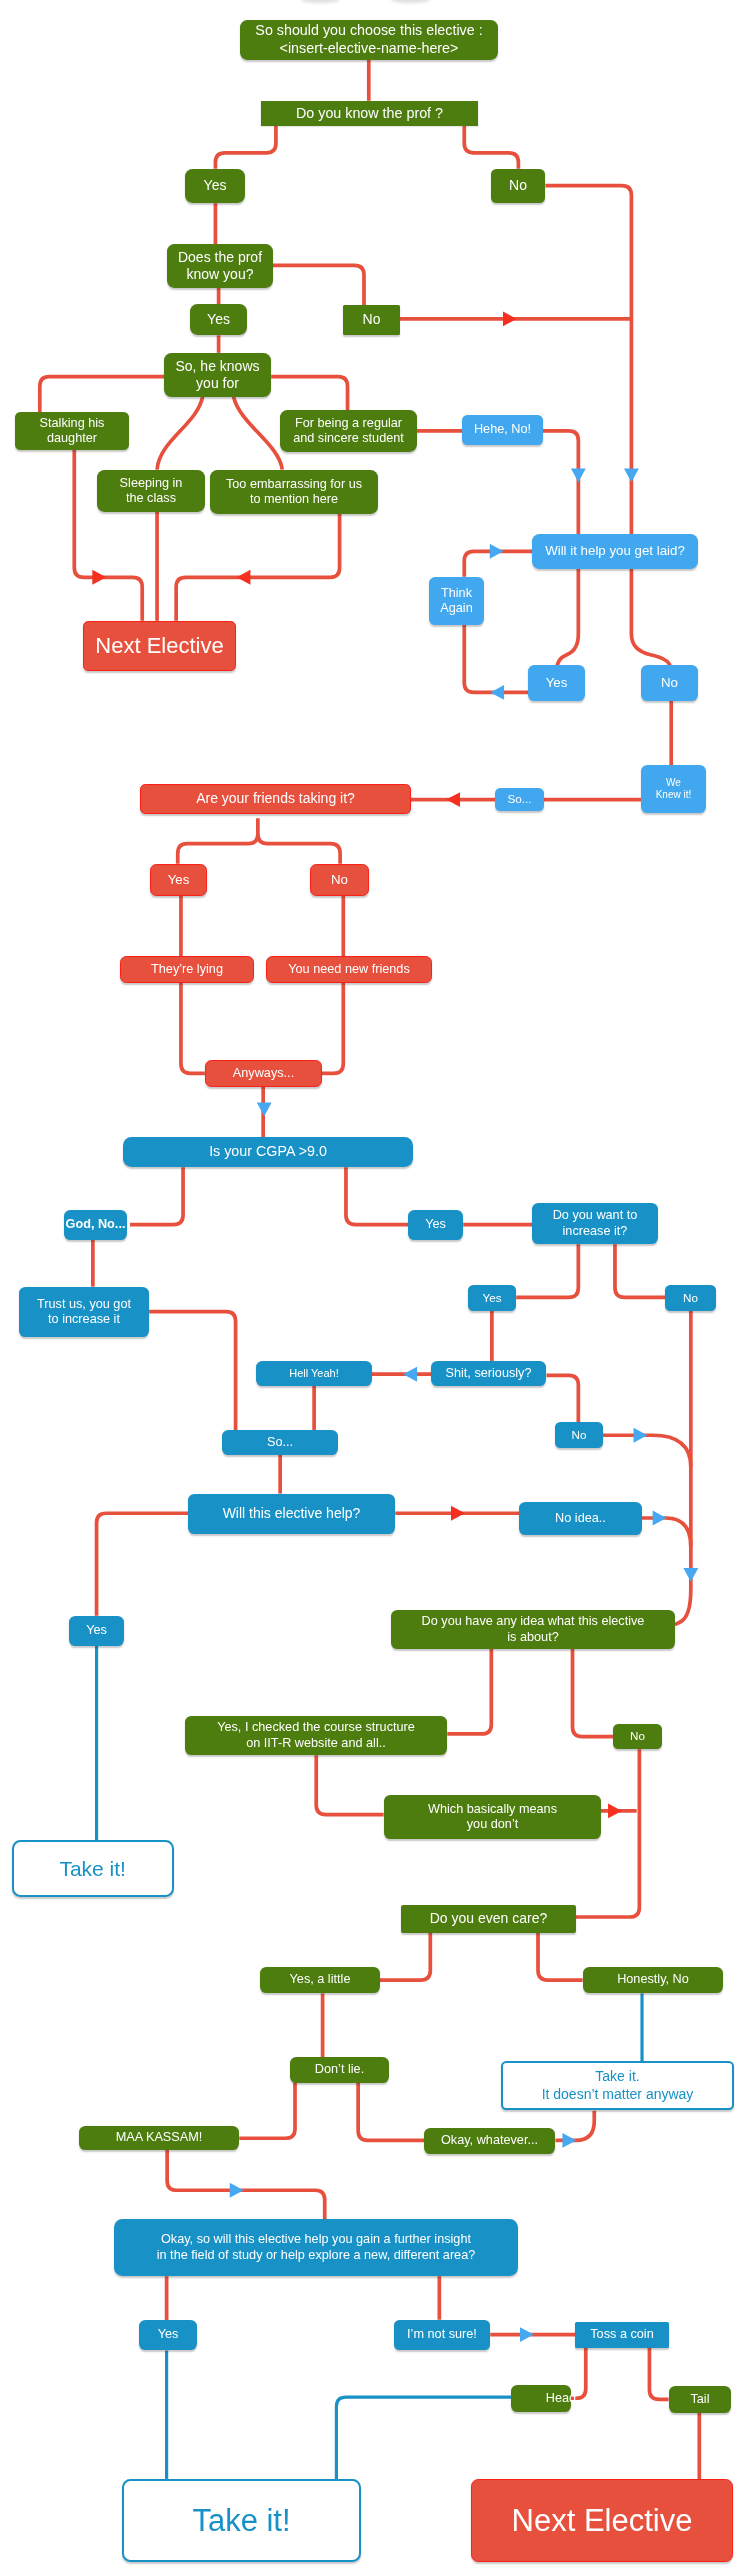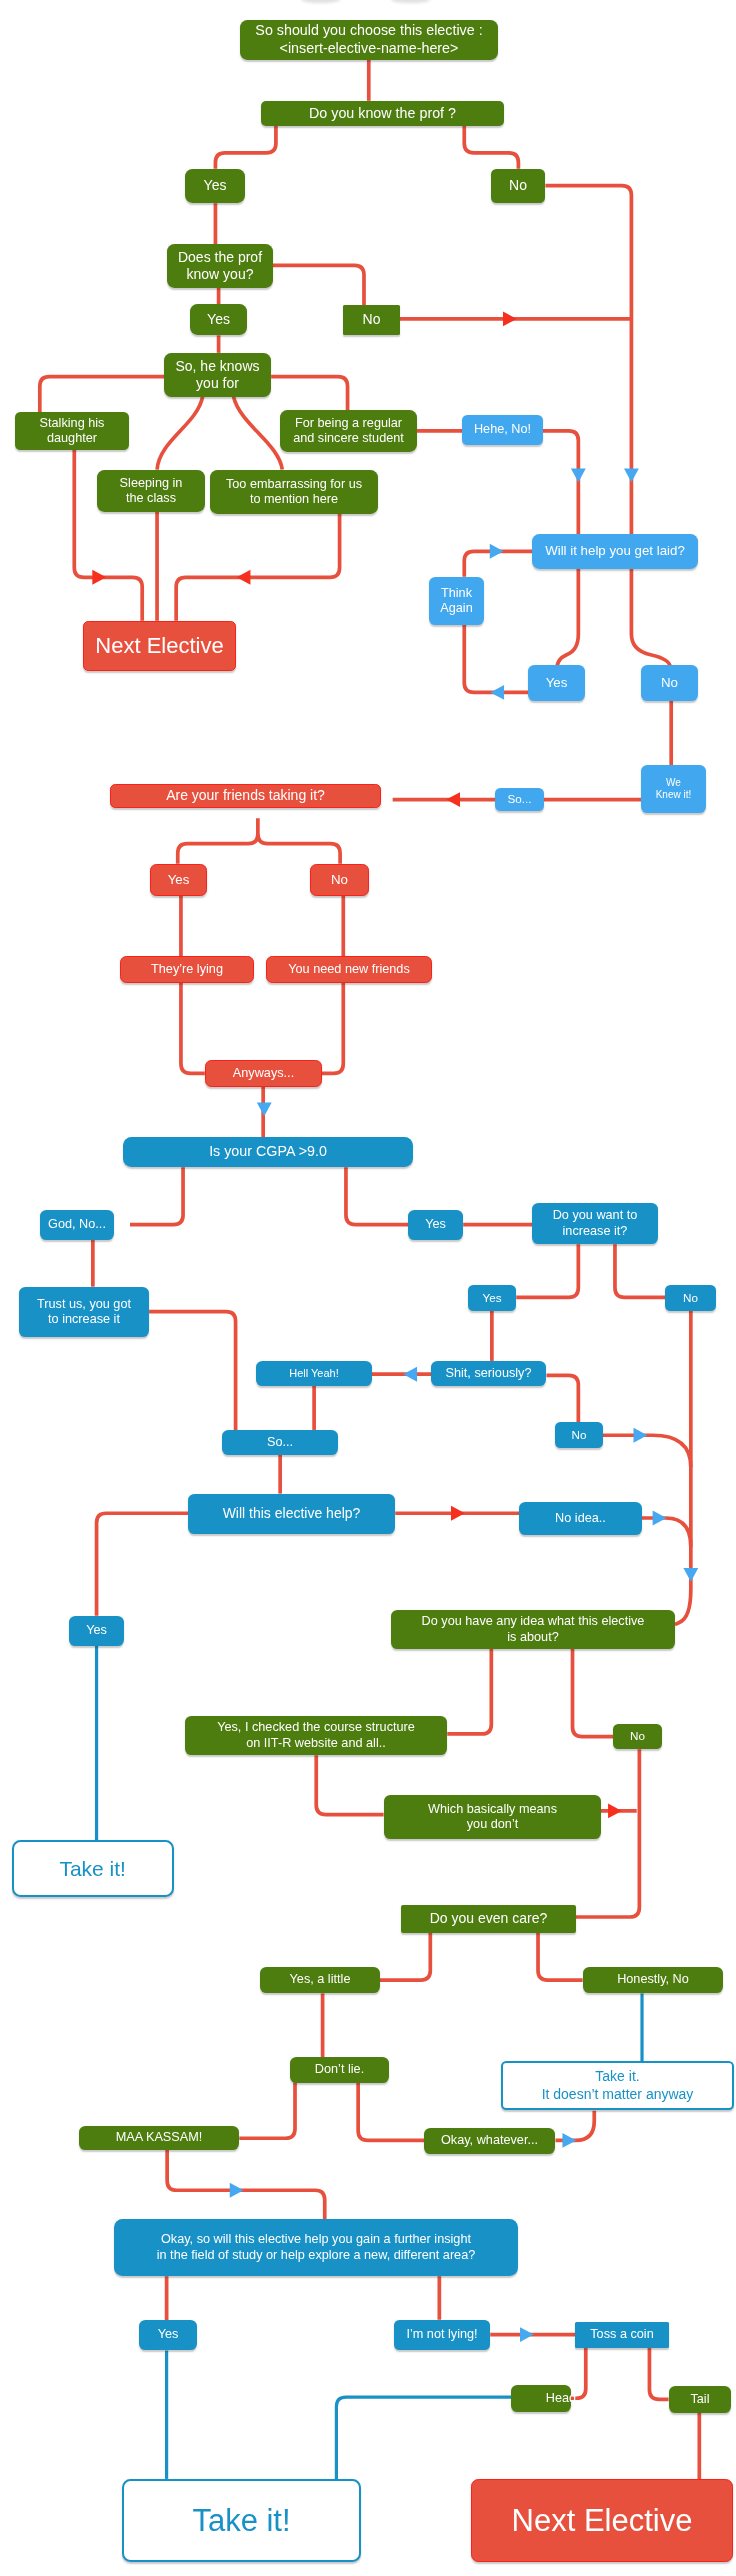--- a/index.html
+++ b/index.html
@@ -103,21 +103,21 @@
       <polygon points="1230,2847 1230,2875 1256,2861" fill="#45A8F0"></polygon>
       <polygon points="1288,2955 1316,2955 1302,2981" fill="#45A8F0"></polygon>
       <polygon points="1146,3399 1146,3427 1172,3413" fill="#F5301F"></polygon>
       <polygon points="1060,4020 1060,4048 1086,4034" fill="#45A8F0"></polygon>
       <polygon points="433,4114 433,4142 459,4128" fill="#45A8F0"></polygon>
       <polygon points="980,4386 980,4414 1006,4400" fill="#45A8F0"></polygon>
     </svg>
   <div>
       <div class="node red" style="left: 240px; top: 19.6px; width: 258px; height: 40px; font-size: 14.3px; border-radius: 7.4px;">So should you choose this elective :
 &lt;insert-elective-name-here&gt;</div>
-      <div class="node red" style="left: 261px; top: 101px; width: 243px; height: 25px; font-size: 14.3px; border-radius: 5px;">Do you know the prof ?</div>
+      <div class="node red" style="left: 261px; top: 101px; width: 217px; height: 25px; font-size: 14.3px; border-radius: 0;">Do you know the prof ?</div>
       <div class="node red" style="left: 185px; top: 169px; width: 60px; height: 34px; font-size: 14px; border-radius: 7.4px;">Yes</div>
       <div class="node red" style="left: 491px; top: 169px; width: 54px; height: 34px; font-size: 14px; border-radius: 5.3px;">No</div>
       <div class="node red" style="left: 167px; top: 244px; width: 106px; height: 44px; font-size: 14px; border-radius: 7.4px;">Does the prof
 know you?</div>
       <div class="node red" style="left: 190px; top: 304px; width: 57px; height: 31px; font-size: 14px; border-radius: 7.4px;">Yes</div>
       <div class="node red" style="left: 343px; top: 305px; width: 57px; height: 30px; font-size: 14px; border-radius: 1.6px;">No</div>
       <div class="node red" style="left: 164px; top: 353px; width: 107px; height: 44px; font-size: 14px; border-radius: 7.4px;">So, he knows
 you for</div>
       <div class="node red" style="left: 15px; top: 412px; width: 114px; height: 38px; font-size: 12.7px; border-radius: 5.3px;">Stalking his
 daughter</div>
@@ -130,28 +130,28 @@
 to mention here</div>
       <div class="node red-em" style="left: 83px; top: 621px; width: 153px; height: 50px; font-size: 22px; border-radius: 5.3px;">Next Elective</div>
       <div class="node blue-l" style="left: 532px; top: 534px; width: 166px; height: 35px; font-size: 13.3px; border-radius: 7.4px;">Will it help you get laid?</div>
       <div class="node blue-l" style="left: 429px; top: 577px; width: 55px; height: 48px; font-size: 12.7px; border-radius: 6.4px;">Think
 Again</div>
       <div class="node blue-l" style="left: 528px; top: 665px; width: 57px; height: 36px; font-size: 13.3px; border-radius: 6.4px;">Yes</div>
       <div class="node blue-l" style="left: 641px; top: 665px; width: 57px; height: 36px; font-size: 13.3px; border-radius: 6.4px;">No</div>
       <div class="node blue-l" style="left: 641px; top: 765px; width: 65px; height: 48px; font-size: 10px; border-radius: 6.4px;">We
 Knew it!</div>
       <div class="node blue-l" style="left: 495px; top: 788px; width: 49px; height: 23px; font-size: 11.7px; border-radius: 5.3px;">So...</div>
-      <div class="node red-em" style="left: 110px; top: 784px; width: 271px; height: 24px; font-size: 14px; border-radius: 5.3px;">Are your friends taking it?</div>
+      <div class="node red-em" style="left: 140px; top: 784px; width: 271px; height: 30px; font-size: 14px; border-radius: 5.3px;">Are your friends taking it?</div>
       <div class="node red-em" style="left: 150px; top: 864px; width: 57px; height: 32px; font-size: 13.3px; border-radius: 6.4px;">Yes</div>
       <div class="node red-em" style="left: 310px; top: 864px; width: 59px; height: 32px; font-size: 13.3px; border-radius: 6.4px;">No</div>
       <div class="node red-em" style="left: 120px; top: 956px; width: 134px; height: 26.5px; font-size: 12.7px; border-radius: 6.4px;">They’re lying</div>
       <div class="node red-em" style="left: 266px; top: 956px; width: 166px; height: 27px; font-size: 12.7px; border-radius: 6.4px;">You need new friends</div>
       <div class="node red-em" style="left: 205px; top: 1060px; width: 117px; height: 26.5px; font-size: 12.7px; border-radius: 6.4px;">Anyways...</div>
       <div class="node blue-d" style="left: 123px; top: 1137px; width: 290px; height: 30px; font-size: 14.3px; border-radius: 8.5px;">Is your CGPA &gt;9.0</div>
-      <div class="node blue-d" style="left: 40px; top: 1210px; width: 74px; height: 30px; font-size: 12.7px; border-radius: 6.4px;">God, No...</div>
+      <div class="node blue-d" style="left: 64px; top: 1210px; width: 63px; height: 30px; font-size: 12.7px; border-radius: 6.4px; font-weight: bold;">God, No...</div>
       <div class="node blue-d" style="left: 408px; top: 1210px; width: 55px; height: 30px; font-size: 12.7px; border-radius: 6.4px;">Yes</div>
       <div class="node blue-d" style="left: 532px; top: 1203px; width: 126px; height: 41px; font-size: 12.7px; border-radius: 6.4px;">Do you want to
 increase it?</div>
       <div class="node blue-d" style="left: 19px; top: 1287px; width: 130px; height: 50px; font-size: 12.7px; border-radius: 6.4px;">Trust us, you got
 to increase it</div>
       <div class="node blue-d" style="left: 468px; top: 1285px; width: 48px; height: 25.5px; font-size: 11.7px; border-radius: 5.3px;">Yes</div>
       <div class="node blue-d" style="left: 665px; top: 1285px; width: 51px; height: 25.5px; font-size: 11.7px; border-radius: 5.3px;">No</div>
       <div class="node blue-d" style="left: 256px; top: 1361px; width: 116px; height: 25px; font-size: 11px; border-radius: 6.4px;">Hell Yeah!</div>
       <div class="node blue-d" style="left: 431px; top: 1361px; width: 115px; height: 25px; font-size: 12.7px; border-radius: 6.4px;">Shit, seriously?</div>
       <div class="node blue-d" style="left: 555px; top: 1422px; width: 48px; height: 25.5px; font-size: 11.7px; border-radius: 5.3px;">No</div>
@@ -171,21 +171,21 @@
       <div class="node red" style="left: 260px; top: 1967px; width: 120px; height: 26px; font-size: 12.7px; border-radius: 6.4px;">Yes, a little</div>
       <div class="node red" style="left: 583px; top: 1967px; width: 140px; height: 26px; font-size: 12.7px; border-radius: 6.4px;">Honestly, No</div>
       <div class="node red" style="left: 290px; top: 2057px; width: 99px; height: 25.5px; font-size: 12.7px; border-radius: 6.4px;">Don’t lie.</div>
       <div class="node outline" style="left: 501px; top: 2061px; width: 233px; height: 49px; font-size: 14px; border-radius: 5.3px;">Take it.
 It doesn’t matter anyway</div>
       <div class="node red" style="left: 79px; top: 2126px; width: 160px; height: 24px; font-size: 12.7px; border-radius: 6.4px;">MAA KASSAM!</div>
       <div class="node red" style="left: 424px; top: 2128px; width: 131px; height: 25.5px; font-size: 12.7px; border-radius: 6.4px;">Okay, whatever...</div>
       <div class="node blue-d" style="left: 114px; top: 2219px; width: 404px; height: 57px; font-size: 12.7px; border-radius: 8.5px;">Okay, so will this elective help you gain a further insight
 in the field of study or help explore a new, different area?</div>
       <div class="node blue-d" style="left: 139px; top: 2320px; width: 58px; height: 30px; font-size: 12.7px; border-radius: 6.4px;">Yes</div>
-      <div class="node blue-d" style="left: 394px; top: 2320px; width: 96px; height: 30px; font-size: 12.7px; border-radius: 5.3px;">I’m not lying!</div>
+      <div class="node blue-d" style="left: 394px; top: 2320px; width: 96px; height: 30px; font-size: 12.7px; border-radius: 5.3px;">I’m not sure!</div>
       <div class="node blue-d" style="left: 575px; top: 2322px; width: 94px; height: 25.5px; font-size: 12.7px; border-radius: 1.6px;">Toss a coin</div>
       <div class="node red" style="left: 511px; top: 2385px; width: 60px; height: 26.5px; font-size: 12.7px; border-radius: 6.4px; padding-left: 40px;">Head</div>
       <div class="node red" style="left: 669px; top: 2386px; width: 62px; height: 26.5px; font-size: 12.7px; border-radius: 6.4px;">Tail</div>
       <div class="node outline" style="left: 122px; top: 2479px; width: 239px; height: 83px; font-size: 31px; border-radius: 8.5px;">Take it!</div>
       <div class="node red-em" style="left: 471px; top: 2479px; width: 262px; height: 83px; font-size: 31px; border-radius: 7.4px;">Next Elective</div>
       <div class="artifact" style="left: 301px; top: -4.2px; width: 39px; height: 7.4px;"></div>
       <div class="artifact" style="left: 391px; top: -4.2px; width: 39px; height: 7.4px;"></div>
     </div>
 </div>
 

